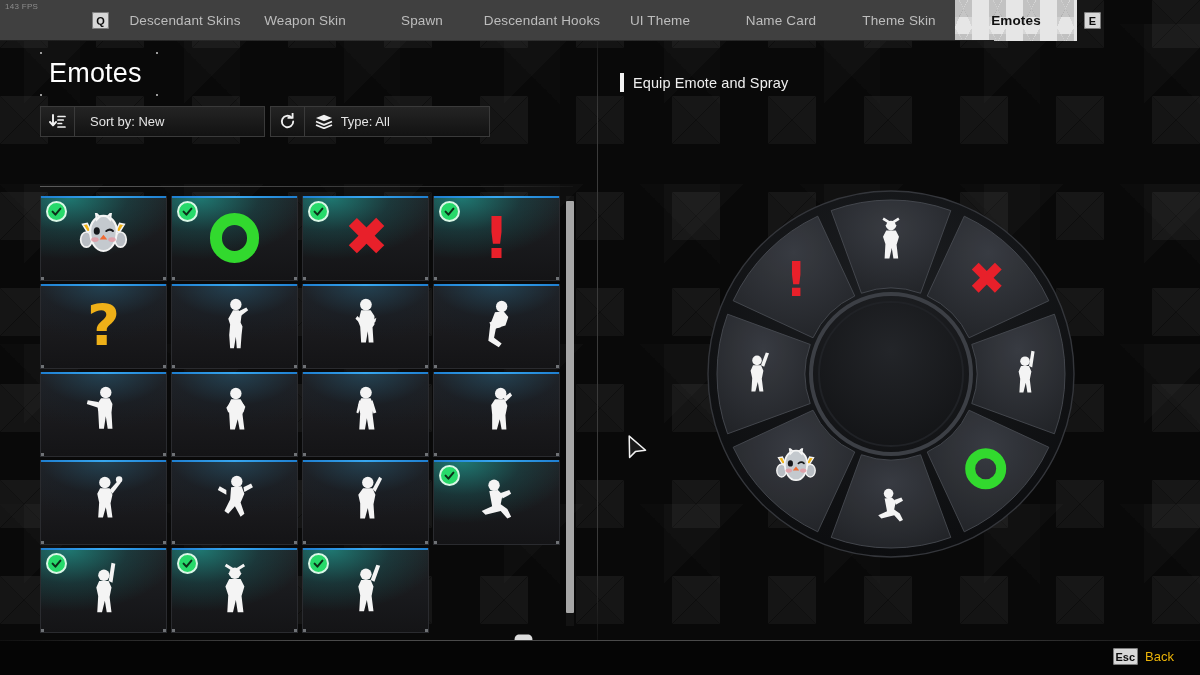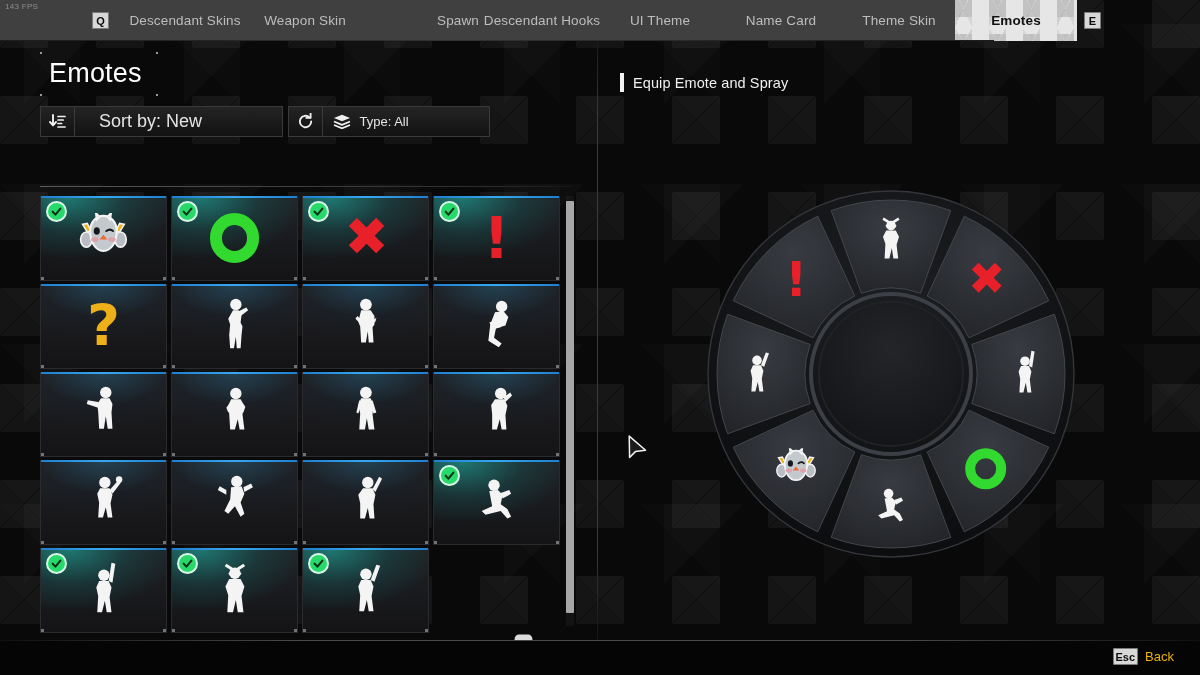--- a/index.html
+++ b/index.html
@@ -86,21 +86,21 @@
 
   
   .sortrow { position:absolute; left:40px; top:65px; width:450px; height:31px; display:flex; }
   .ctl {
     background:linear-gradient(180deg,#242424,#121212);
     border:1px solid #3a3a3a;
     display:flex; align-items:center; height:31px;
     position:relative;
   }
   .ctl-icon { width:35px; justify-content:center; flex:0 0 35px; }
-  .ctl-sort { flex:1 1 auto; padding-left:24px; font-size:18px; color:#e4e4e4; margin-left:-1px; }
+  .ctl-sort { flex:1 1 auto; padding-left:15px; font-size:13px; color:#e4e4e4; margin-left:-1px; }
   .ctl-reload { width:35px; justify-content:center; flex:0 0 35px; margin-left:5px; }
   .ctl-type { flex:1 1 auto; padding-left:10px; gap:8px; font-size:13px; color:#e4e4e4; margin-left:-1px; }
   .ctl svg { display:block; }
 
   
   .hr-left {
     position:absolute; left:40px; top:145px; width:533px; height:1px;
     background:linear-gradient(90deg,#5a5a5a,#2b2b2b 85%, #151515);
   }
 
@@ -207,21 +207,21 @@
 
 <div class="topbar">
   <div class="fps">143 FPS</div>
   <div class="tabs" id="tabs-host">
       <div class="tab" style="left: 263px; width: 84px;">
         <span>Weapon Skin</span>
       </div>
       <div class="tab" style="left: 134px; width: 102px;">
         <span>Descendant Skins</span>
       </div>
-      <div class="tab" style="left: 401px; width: 42px; margin-left: 36px;">
+      <div class="tab" style="left: 401px; width: 42px;">
         <span>Spawn</span>
       </div>
       <div class="tab" style="left: 492px; width: 100px;">
         <span>Descendant Hooks</span>
       </div>
       <div class="tab" style="left: 630px; width: 60px;">
         <span>UI Theme</span>
       </div>
       <div class="tab" style="left: 746px; width: 70px;">
         <span>Name Card</span>

